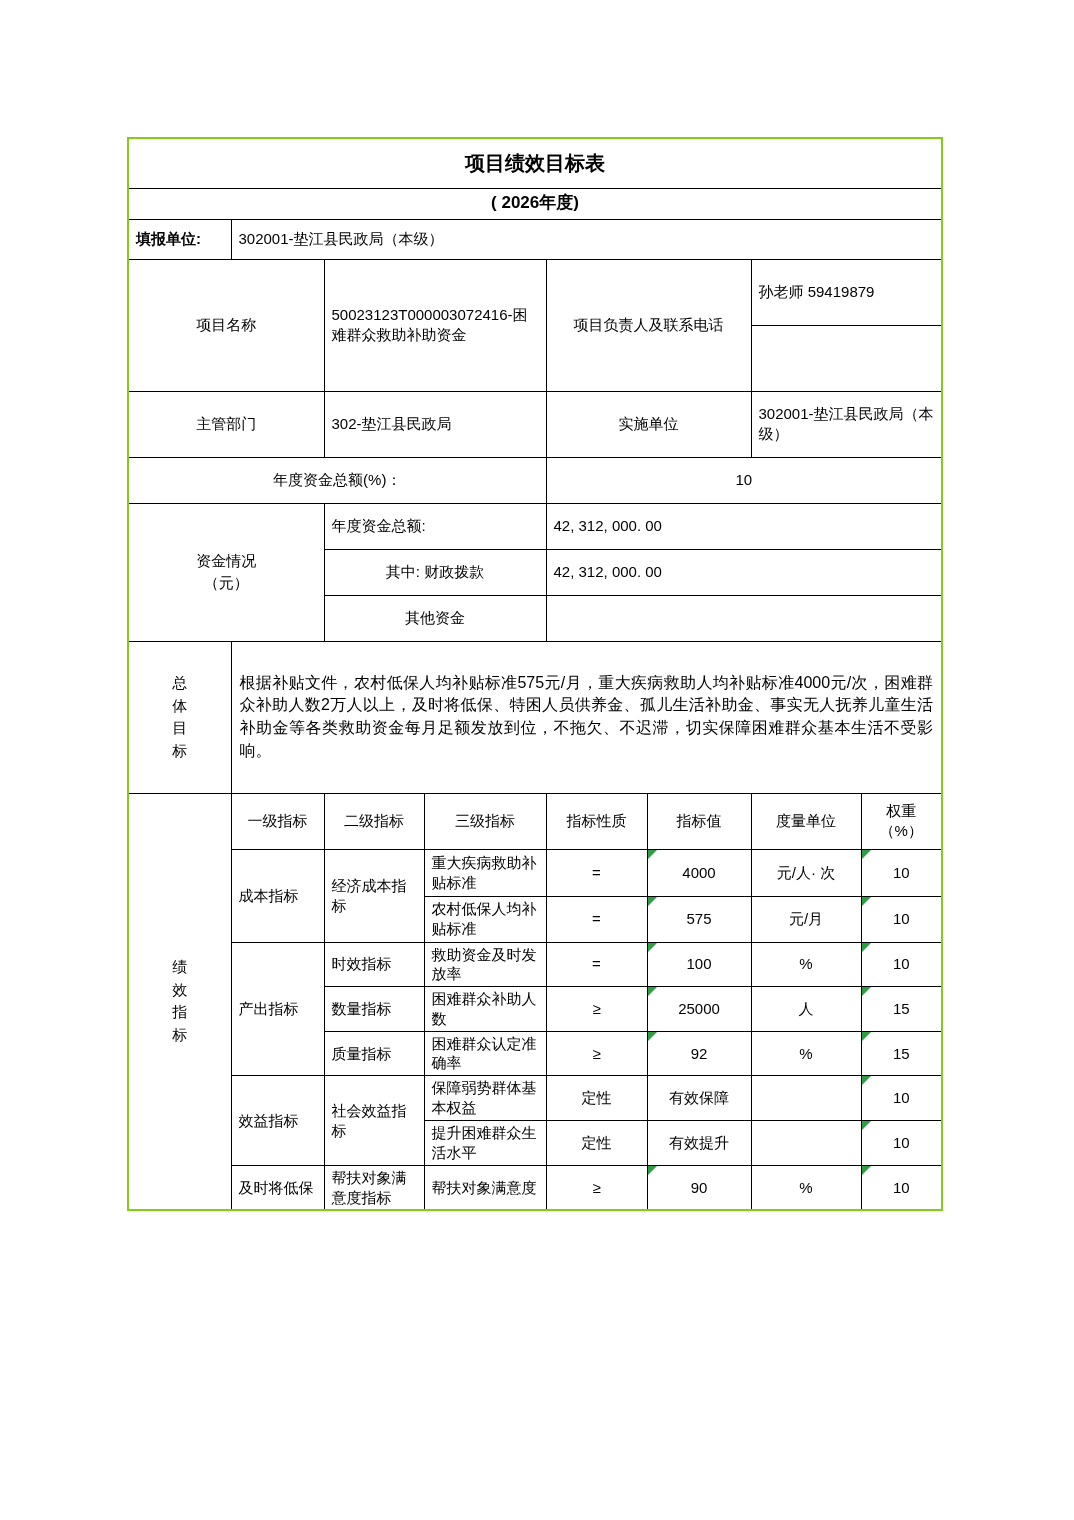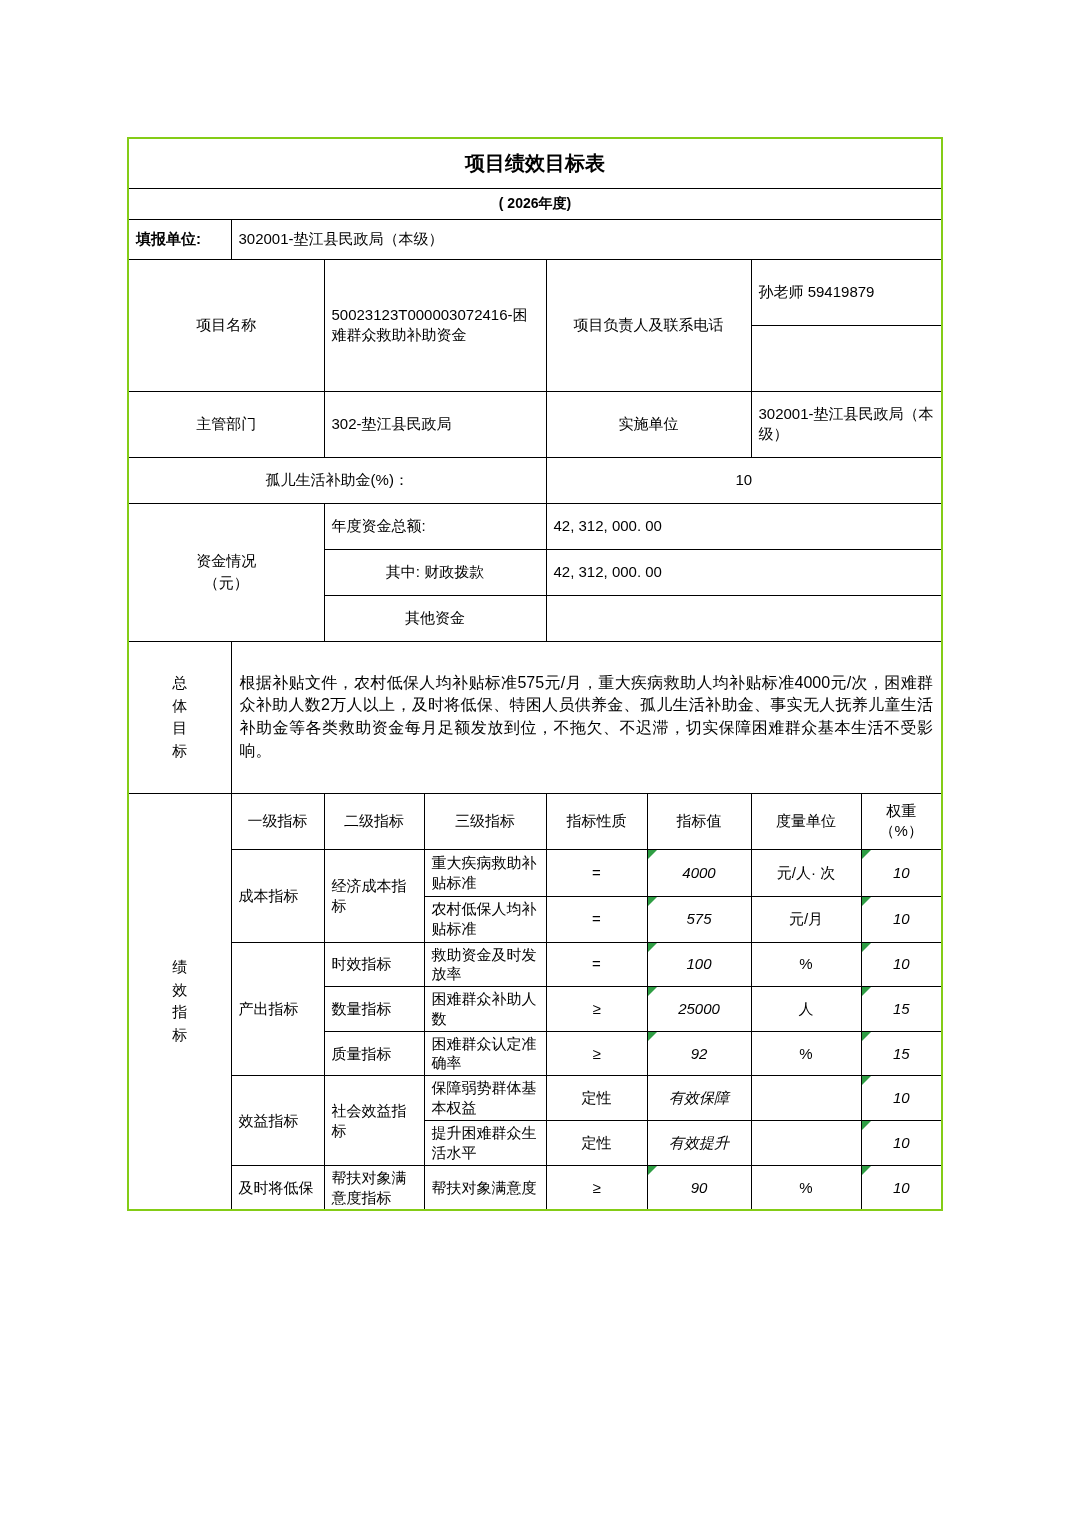--- a/index.html
+++ b/index.html
@@ -7,30 +7,30 @@
     width:1074px;height:1520px;background:#ffffff;
     font-family:"Liberation Sans","DejaVu Sans",sans-serif;color:#000;
   }
   .page{padding:137px 0 0 127px;}
   table{border-collapse:collapse;table-layout:fixed;width:814px;border:2px solid #84cc16;}
   td{
     border:1px solid #000;vertical-align:middle;
     font-size:15px;line-height:1.32;padding:2px 4px;overflow:hidden;
   }
   .title{font-size:20px;font-weight:bold;text-align:center;}
-  .year{font-size:14px;font-weight:bold;text-align:center;}
+  .year{font-size:17px;font-weight:bold;text-align:center;}
   .b{font-weight:bold;}
   .ctr{text-align:center;}
   .lft{text-align:left;margin-top:20px;}
   .rgt{text-align:left;margin-top:39px;}
   .pad{padding:2px 7px;}
   .v{white-space:pre-line;line-height:1.5;}
   .brk{word-break:break-all;}
   .just{text-align:justify;line-height:1.42;font-size:16px;padding:0 8px;}
-  .rel{position:relative;font-style:italic;}
+  .rel{position:relative;}
   .flag{
     position:absolute;top:0;left:0;width:0;height:0;
     border-top:9px solid var(--flag,#2f9e44);border-right:9px solid transparent;
   }
 </style>
 </head>
 <body>
 
 <div class="page">
 <table>
@@ -69,21 +69,21 @@
   </tr>
 
   <tr style="height:66px">
     <td colspan="2" class="ctr">主管部门</td>
     <td colspan="2" class="lft pad">302-垫江县民政局</td>
     <td colspan="2" class="ctr">实施单位</td>
     <td colspan="2" class="lft pad brk">302001-垫江县民政局（本级）</td>
   </tr>
 
   <tr style="height:46px">
-    <td colspan="4" class="ctr">孤儿生活补助金(%)：</td>
+    <td colspan="4" class="ctr">年度资金总额(%)：</td>
     <td colspan="4" class="ctr">10</td>
   </tr>
 
   <tr style="height:46px">
     <td colspan="2" rowspan="3" class="ctr v">资金情况
 （元）</td>
     <td colspan="2" class="lft pad">年度资金总额:</td>
     <td colspan="4" class="rgt pad">42, 312, 000. 00</td>
   </tr>
   <tr style="height:46px">

